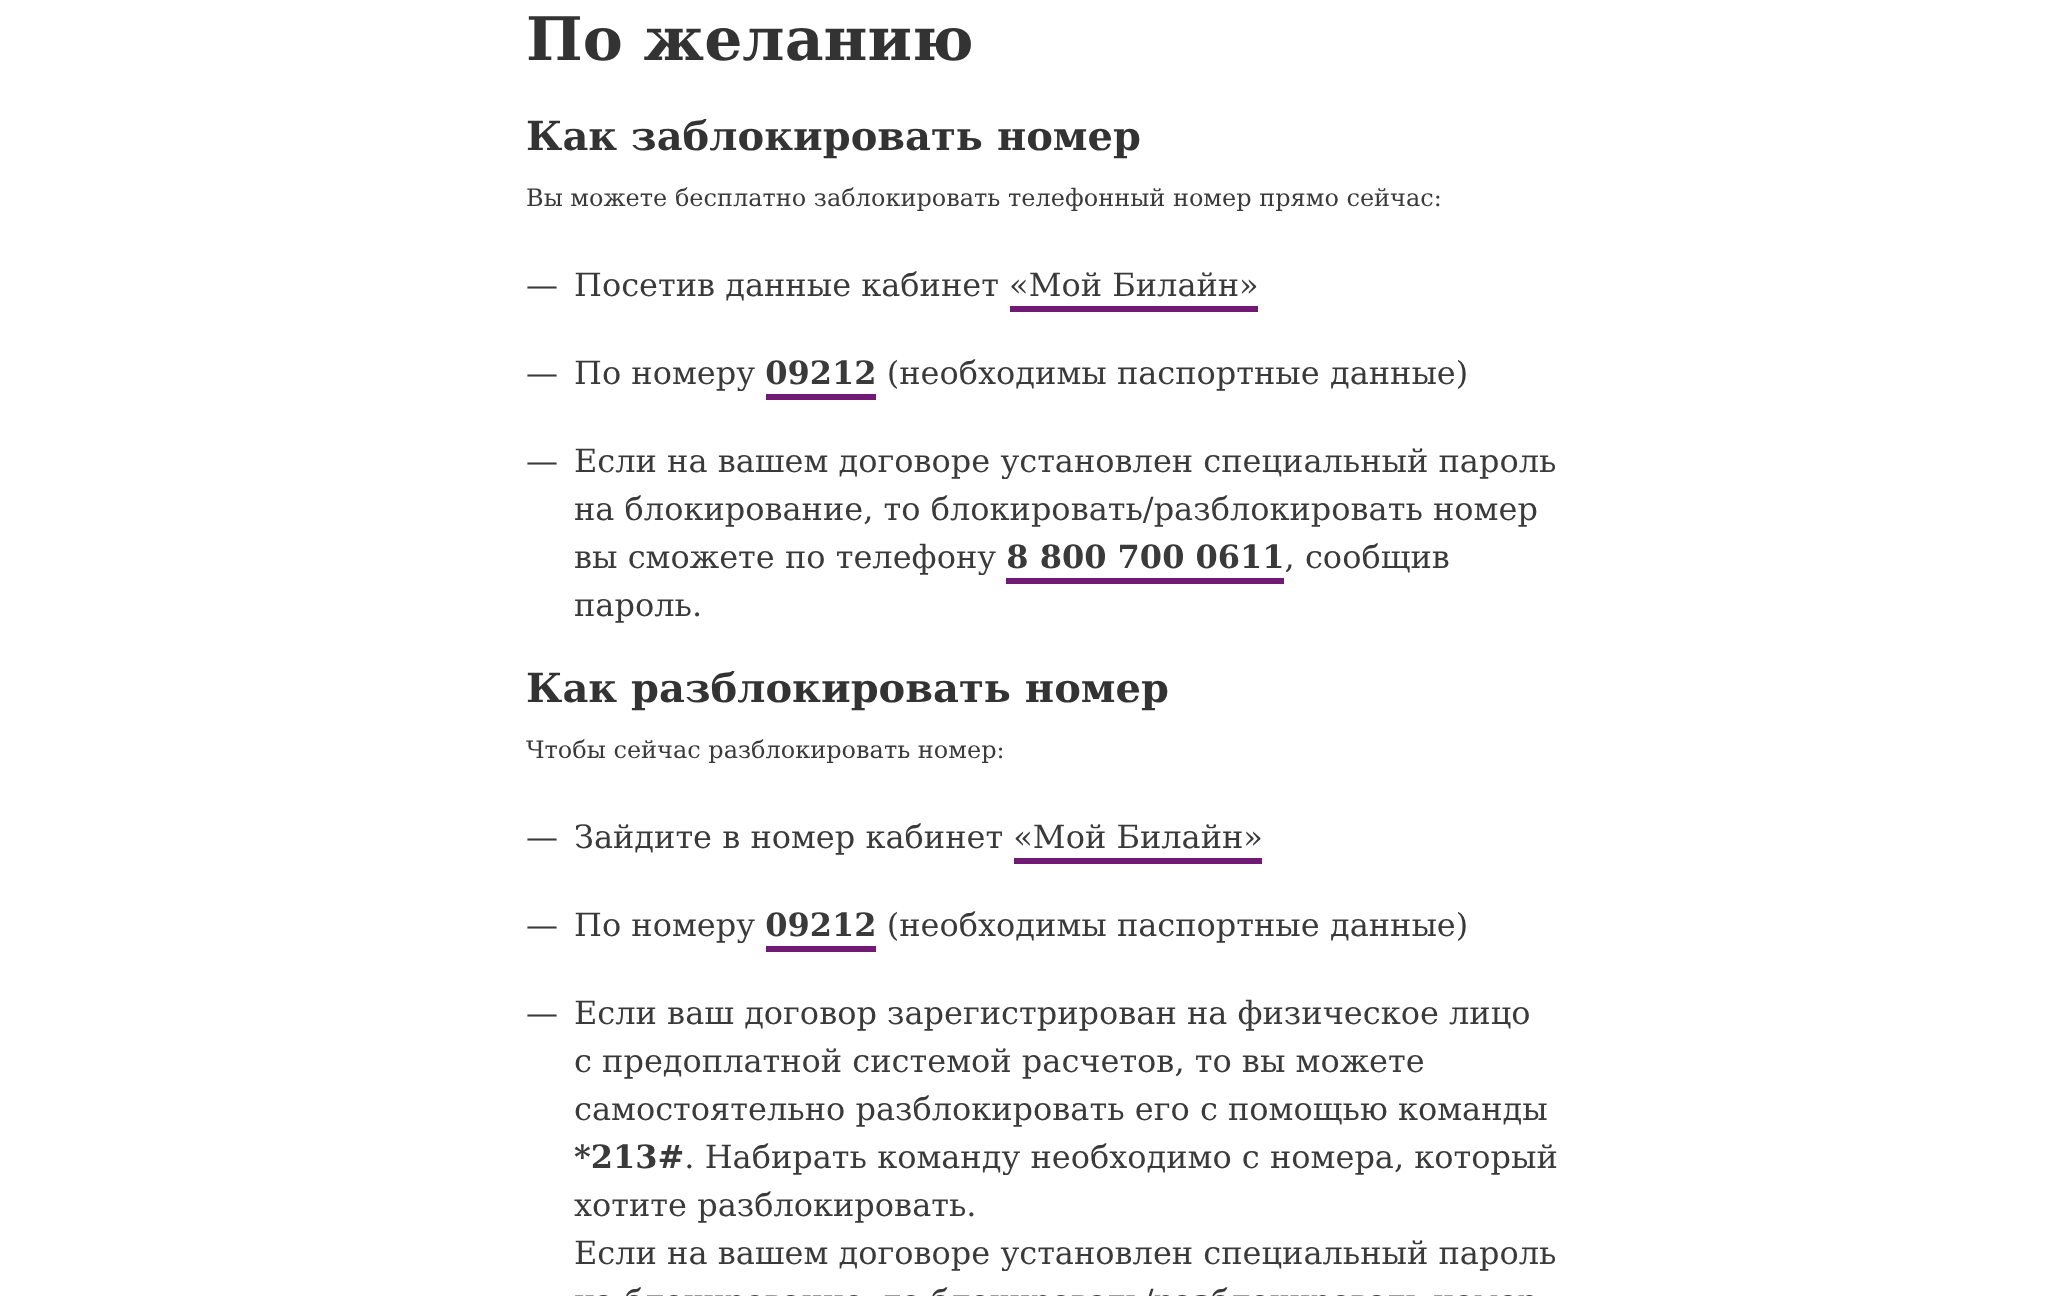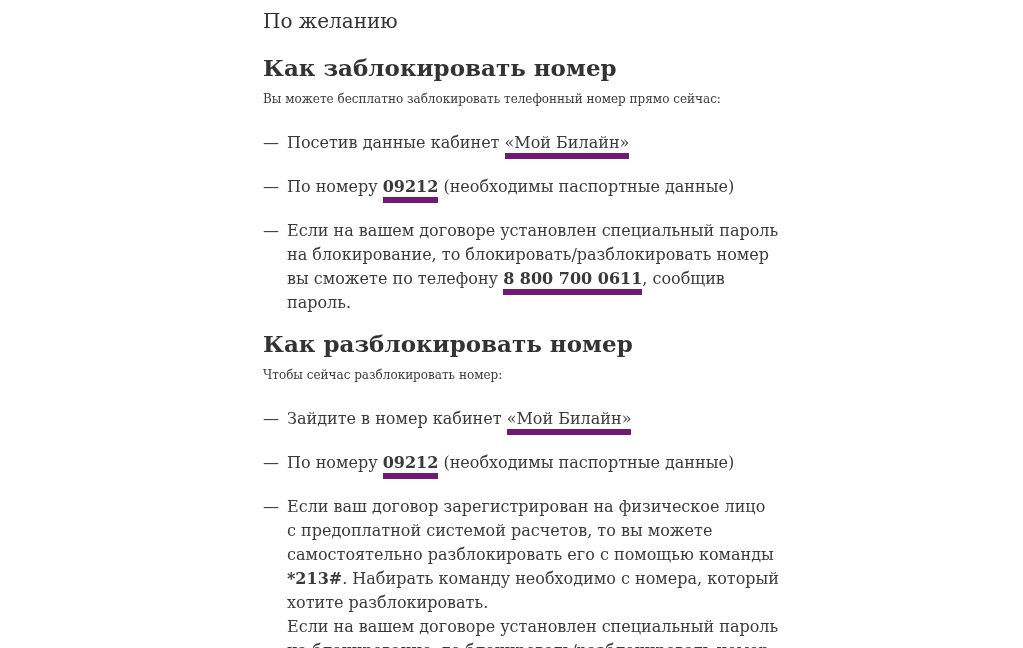--- a/index.html
+++ b/index.html
@@ -15,28 +15,28 @@
     font-family: "DejaVu Serif", "Liberation Serif", serif;
     color: #3a3a3a;
     -webkit-font-smoothing: antialiased;
   }
   .content {
     margin-left: 263px;
     width: 516px;
     padding-top: 3px;
   }
   h1.page-title {
-    font-size: 20px;
-    font-weight: normal;
+    font-size: 30px;
+    font-weight: bold;
     line-height: 36px;
     margin: 0;
     color: #333333;
   }
   h2.section-heading {
-    font-size: 23px;
+    font-size: 20px;
     font-weight: bold;
     line-height: 26px;
     margin: 16px 0 0 0;
     color: #333333;
   }
   p.section-intro {
     font-size: 12px;
     line-height: 24px;
     margin: 6px 0 0 0;
   }
@@ -51,21 +51,21 @@
     line-height: 24px;
   }
   .list-item .dash {
     position: absolute;
     left: 0;
     top: 0;
   }
   a.text-link {
     color: inherit;
     text-decoration: none;
-    border-bottom: 6px solid #701a75;
+    border-bottom: 3px solid #701a75;
     padding-bottom: 1px;
     cursor: pointer;
   }
   .bold {
     font-weight: bold;
     text-align: center;
   }
 </style>
 </head>
 <body>

